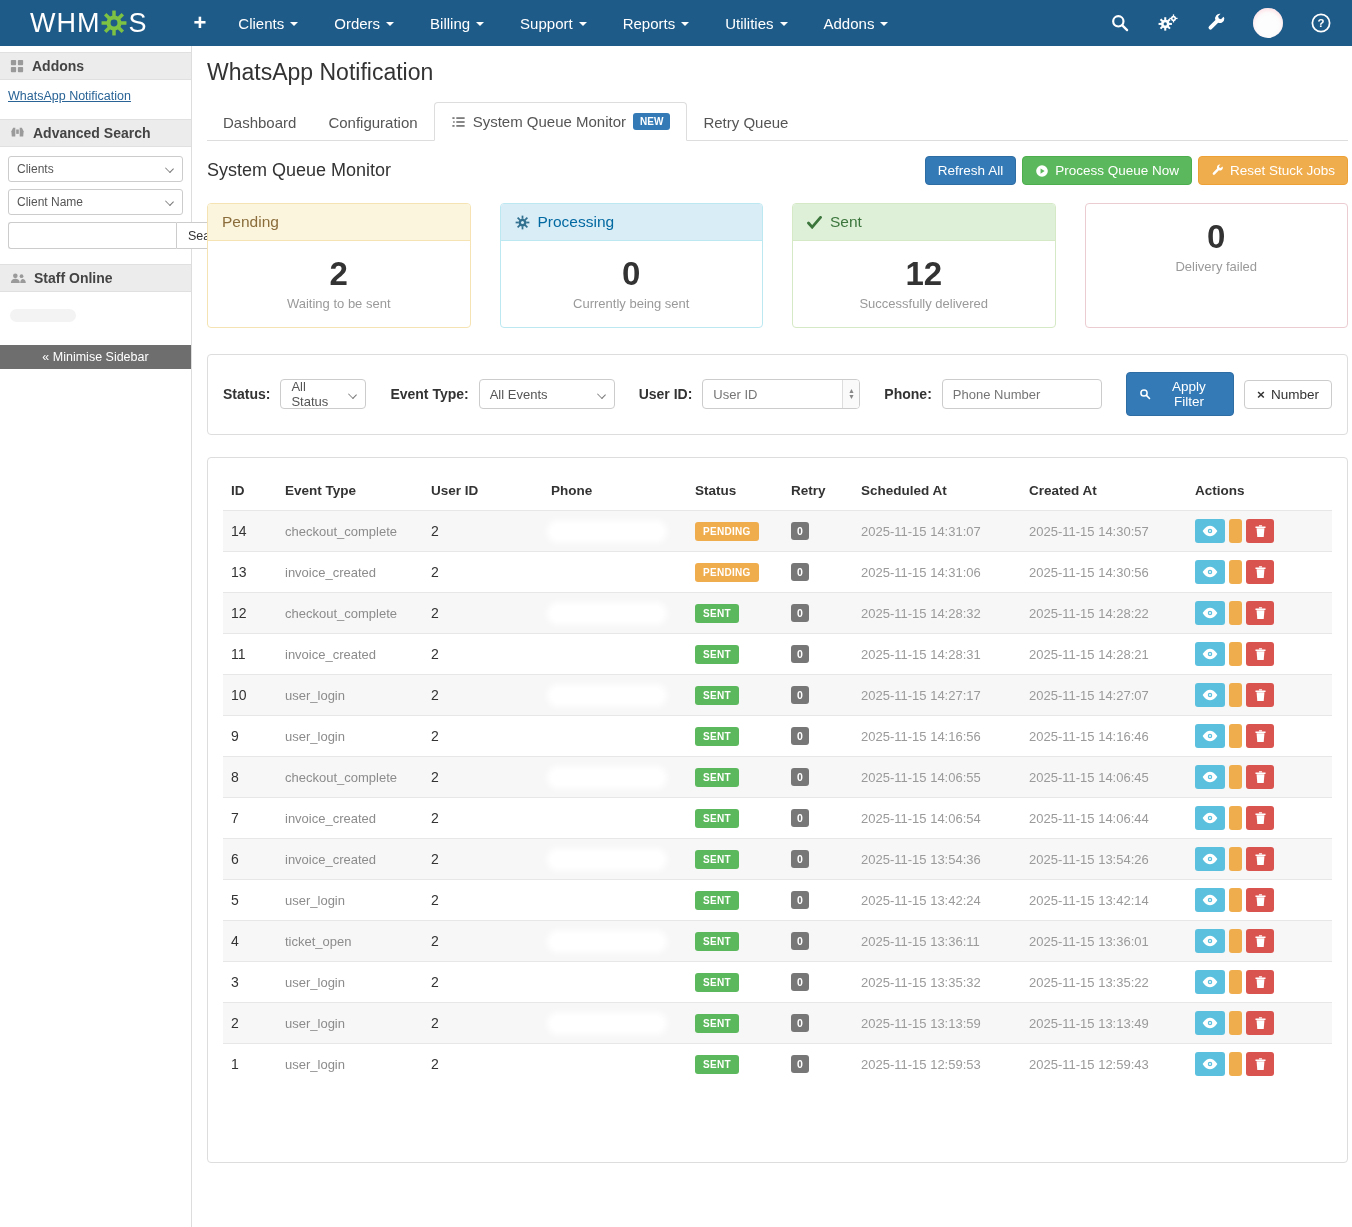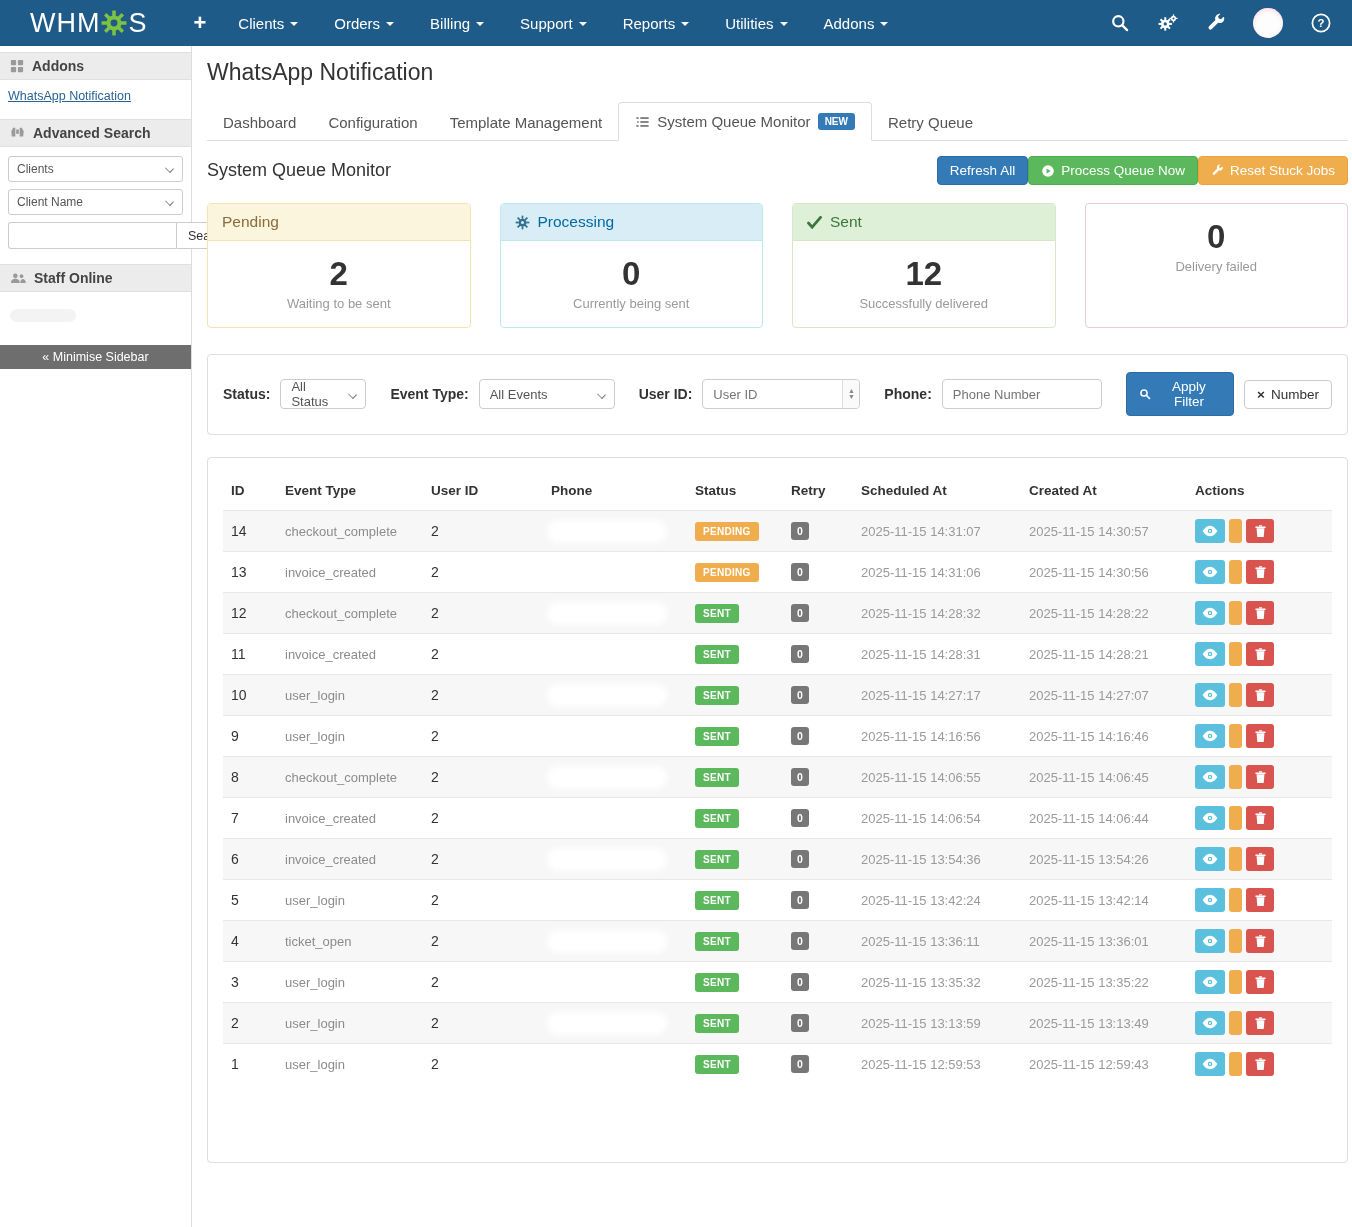--- a/index.html
+++ b/index.html
@@ -36,21 +36,21 @@
   .content { position:absolute; top:46px; left:192px; width:1160px; bottom:0; padding:0 4px 0 15px; }
   .page-title { font-size:23px; font-weight:400; color:#333; margin-top:13px; }
 
   .tabs { display:flex; align-items:flex-end; border-bottom:1px solid #ddd; margin-top:16px; }
   .tab { padding:10px 16px; font-size:15px; color:#555; cursor:pointer; margin-bottom:-1px; display:flex; align-items:center; gap:7px; }
   .tab.active { background:#fff; border:1px solid #ddd; border-bottom:1px solid #fff; border-radius:4px 4px 0 0; }
   .badge-new { background:#337ab7; color:#fff; font-size:10px; font-weight:bold; padding:3px 7px; border-radius:3px; }
 
   .section-row { display:flex; align-items:center; justify-content:space-between; margin-top:15px; }
   .section-title { font-size:18px; font-weight:400; color:#333; }
-  .btn-row { display:flex; }
+  .btn-row { display:flex; gap:6px; }
   .btn { border:1px solid transparent; border-radius:4px; font-size:13.5px; padding:6px 12px; color:#fff; cursor:pointer; display:inline-flex; align-items:center; gap:6px; font-family:inherit; }
   .btn-primary { background:#337ab7; border-color:#2e6da4; }
   .btn-success { background:#5cb85c; border-color:#4cae4c; }
   .btn-warning { background:#f0ad4e; border-color:#eea236; }
   .btn-default { background:#fff; border-color:#ccc; color:#333; }
 
   
   .stats { display:grid; grid-template-columns:repeat(4,1fr); gap:29px; margin-top:18px; }
   .card { border:1px solid #ddd; border-radius:4px; background:#fff; overflow:hidden; }
   .card-h { padding:9px 14px; font-size:15.5px; display:flex; align-items:center; gap:8px; border-bottom:1px solid transparent; }
@@ -262,23 +262,20 @@
 
 <div class="content">
   <div class="page-title">WhatsApp Notification</div>
 
   <div class="tabs">
     <span class="tab">
         <span>Dashboard</span>
       </span>
     <span class="tab">
         <span>Configuration</span>
-      </span>
-    <span class="tab">
-        <span>Template Management</span>
       </span>
     <span class="tab active">
       <span>
           <svg width="15" height="14" viewBox="0 0 16 16">
             <g stroke="#555" stroke-width="1.6">
               <line x1="5.5" y1="3.5" x2="15" y2="3.5"></line>
               <line x1="5.5" y1="8" x2="15" y2="8"></line>
               <line x1="5.5" y1="12.5" x2="15" y2="12.5"></line>
               <line x1="1" y1="3.5" x2="3.5" y2="3.5"></line>
               <line x1="2" y1="8" x2="3.5" y2="8"></line>

